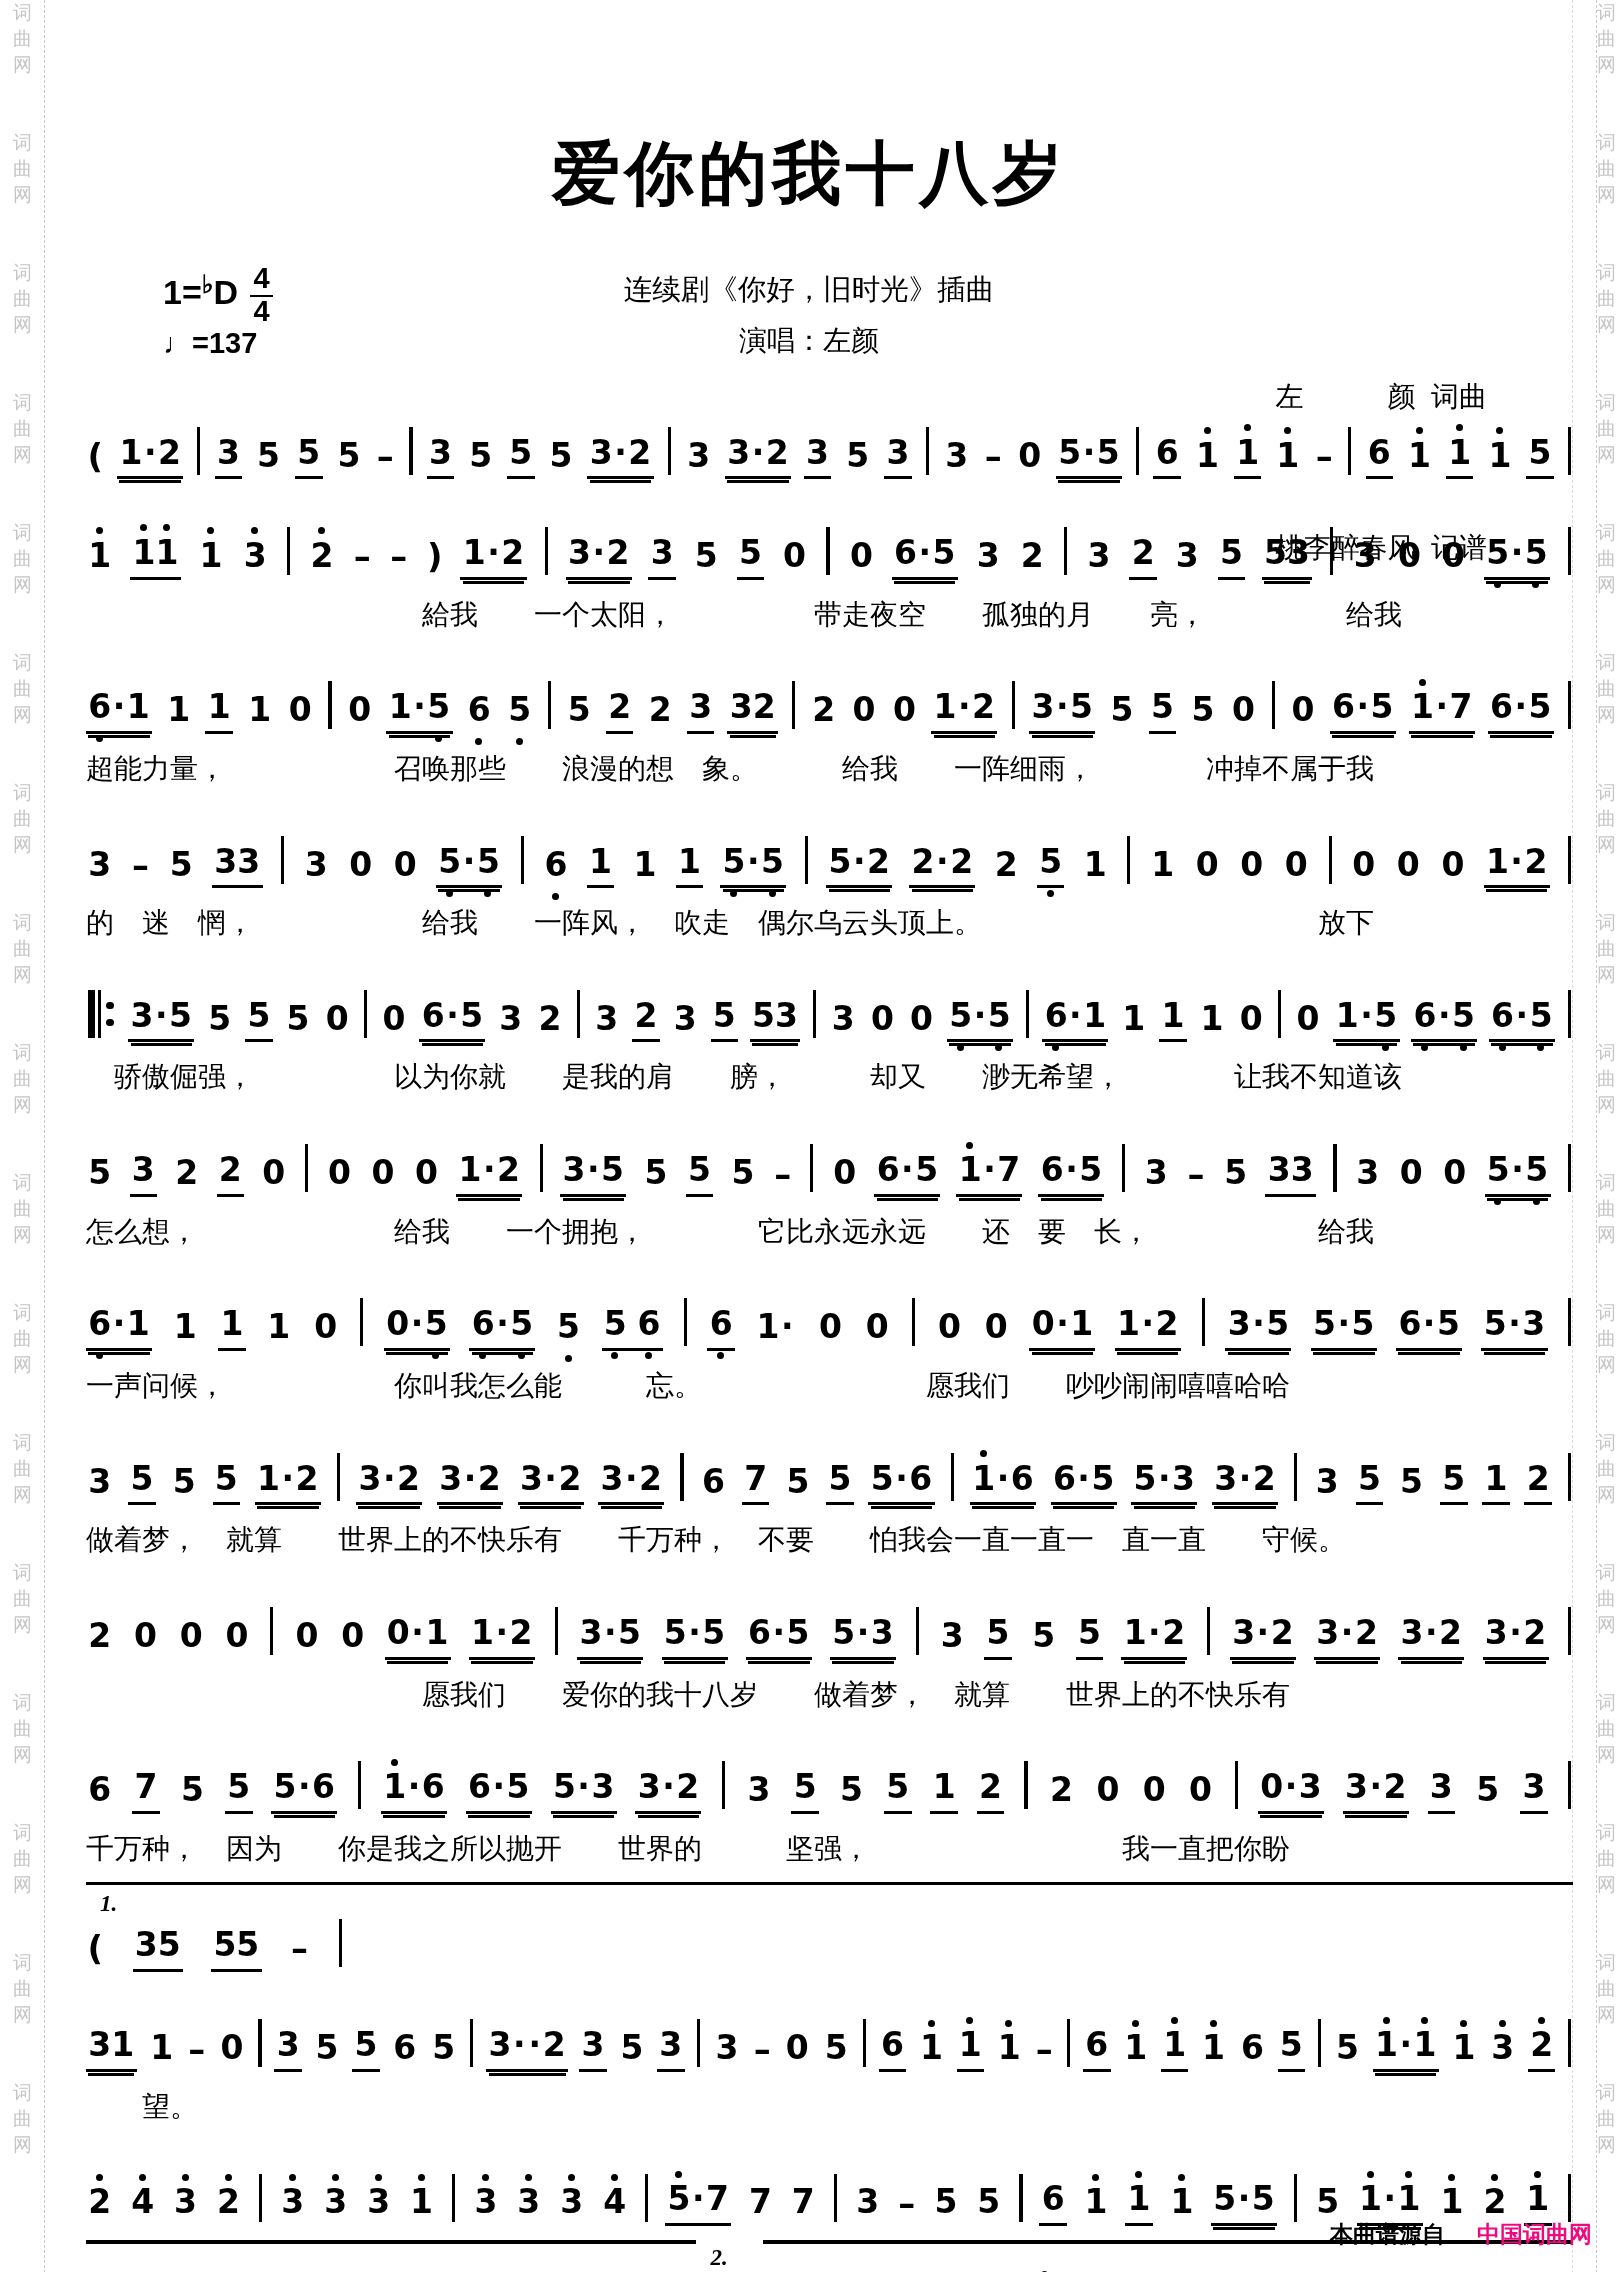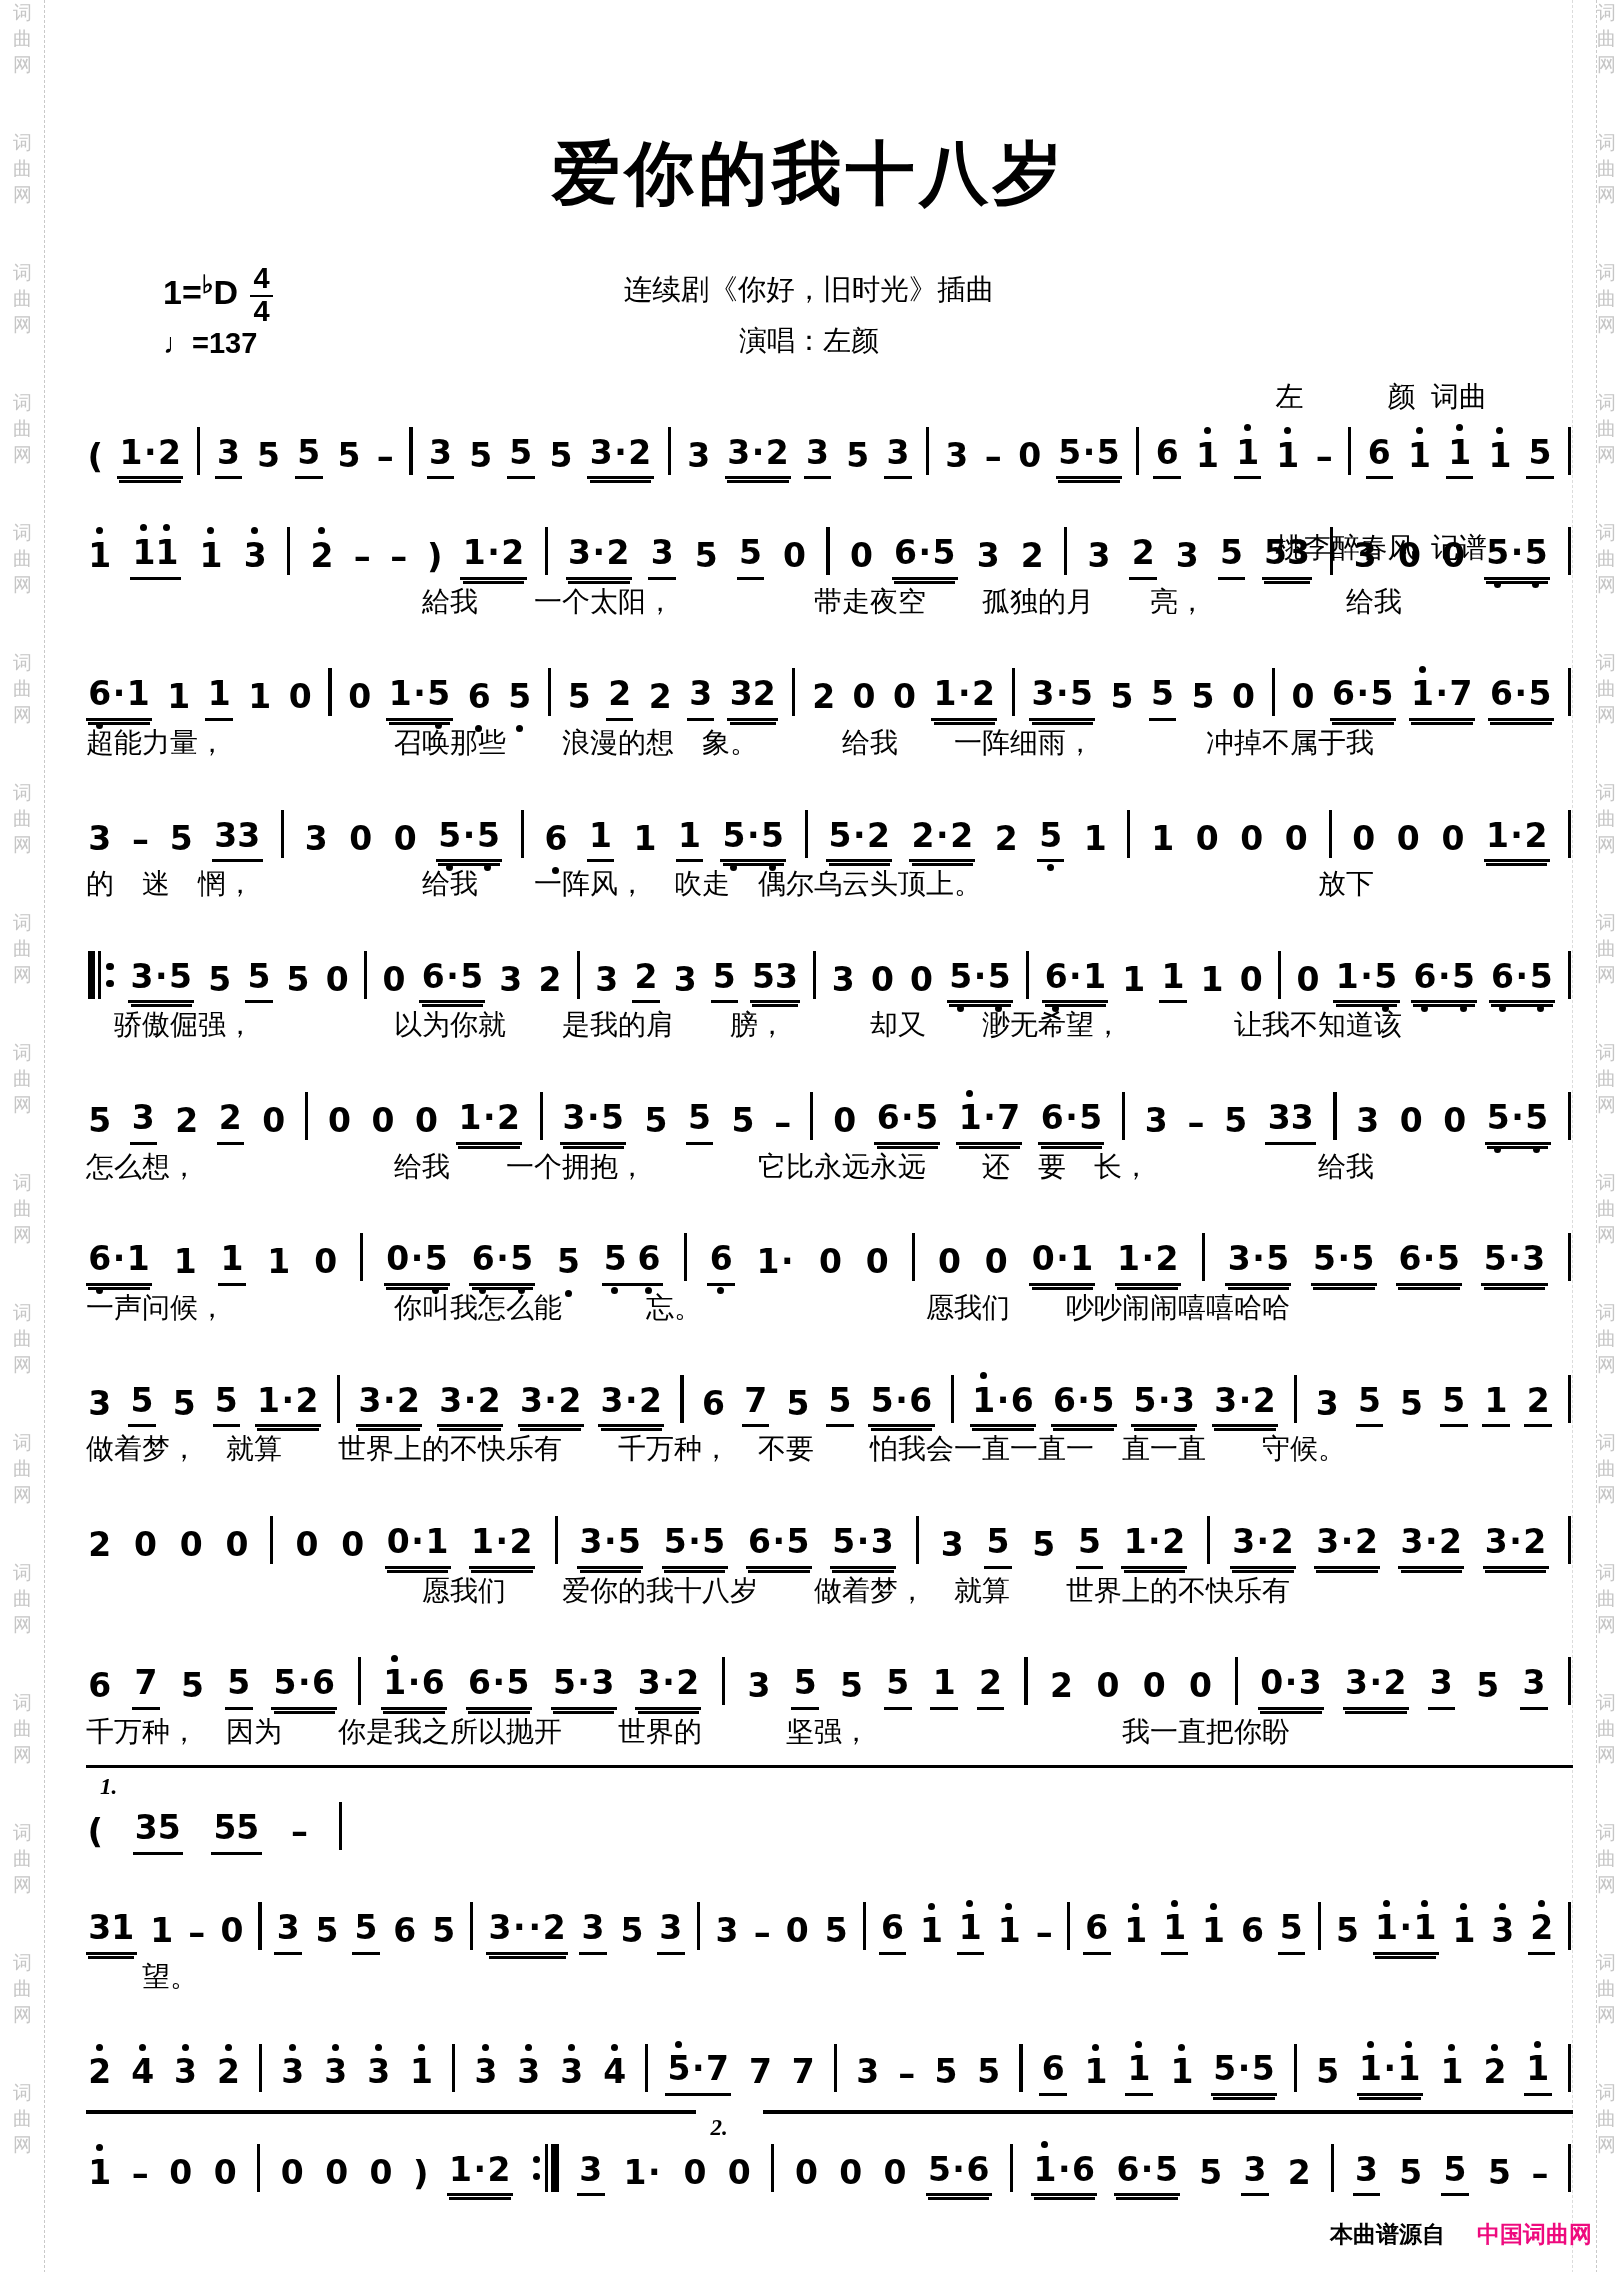--- a/index.html
+++ b/index.html
@@ -40,21 +40,21 @@
   .ud{bottom:-19px;}
   .gap{display:inline-block;width:10.8px;}
   .bar,.b1{width:3.1px;height:48px;background:#000;align-self:flex-end;margin:0 1.5px 4.6px;}
   .b2{width:7.7px;height:48px;background:#000;align-self:flex-end;margin:0 1.5px 4.6px;}
   .rep{display:inline-flex;align-items:flex-end;}
   .dotcol{display:inline-flex;flex-direction:column;justify-content:center;gap:9.3px;height:48px;
           align-self:flex-end;margin:0 3.1px 4.6px;}
   .dot{width:7.7px;height:7.7px;border-radius:50%;background:#000;}
   .sym{font-size:34px;font-weight:bold;line-height:1;padding:0 1.5px 6.2px;font-family:"DejaVu Sans",sans-serif;}
   .dash{letter-spacing:0;}
-  .lyr{font-size:28px;line-height:1.3;margin-top:4px;min-height:37px;white-space:pre;
+  .lyr{font-size:28px;line-height:1.3;margin-top:17px;min-height:37px;white-space:pre;
        font-family:"Liberation Serif",serif;}
   
   .sys.volta-full{border-top:3.9px solid #000;padding-top:9.3px;}
   .sys.volta-split::before{content:"";position:absolute;top:0;left:0;width:41%;height:3.9px;background:#000;}
   .sys.volta-split::after{content:"";position:absolute;top:0;left:45.5%;right:0;height:3.9px;background:#000;}
   .vlabel{position:absolute;top:6.2px;left:14px;font-size:23px;font-weight:bold;font-style:italic;
           font-family:"Liberation Serif",serif;}
   .sys.volta-split .vlabel{left:42%;top:4.6px;}
   
   .footer{position:absolute;right:26px;bottom:23px;font-size:23px;font-weight:bold;white-space:pre;}

